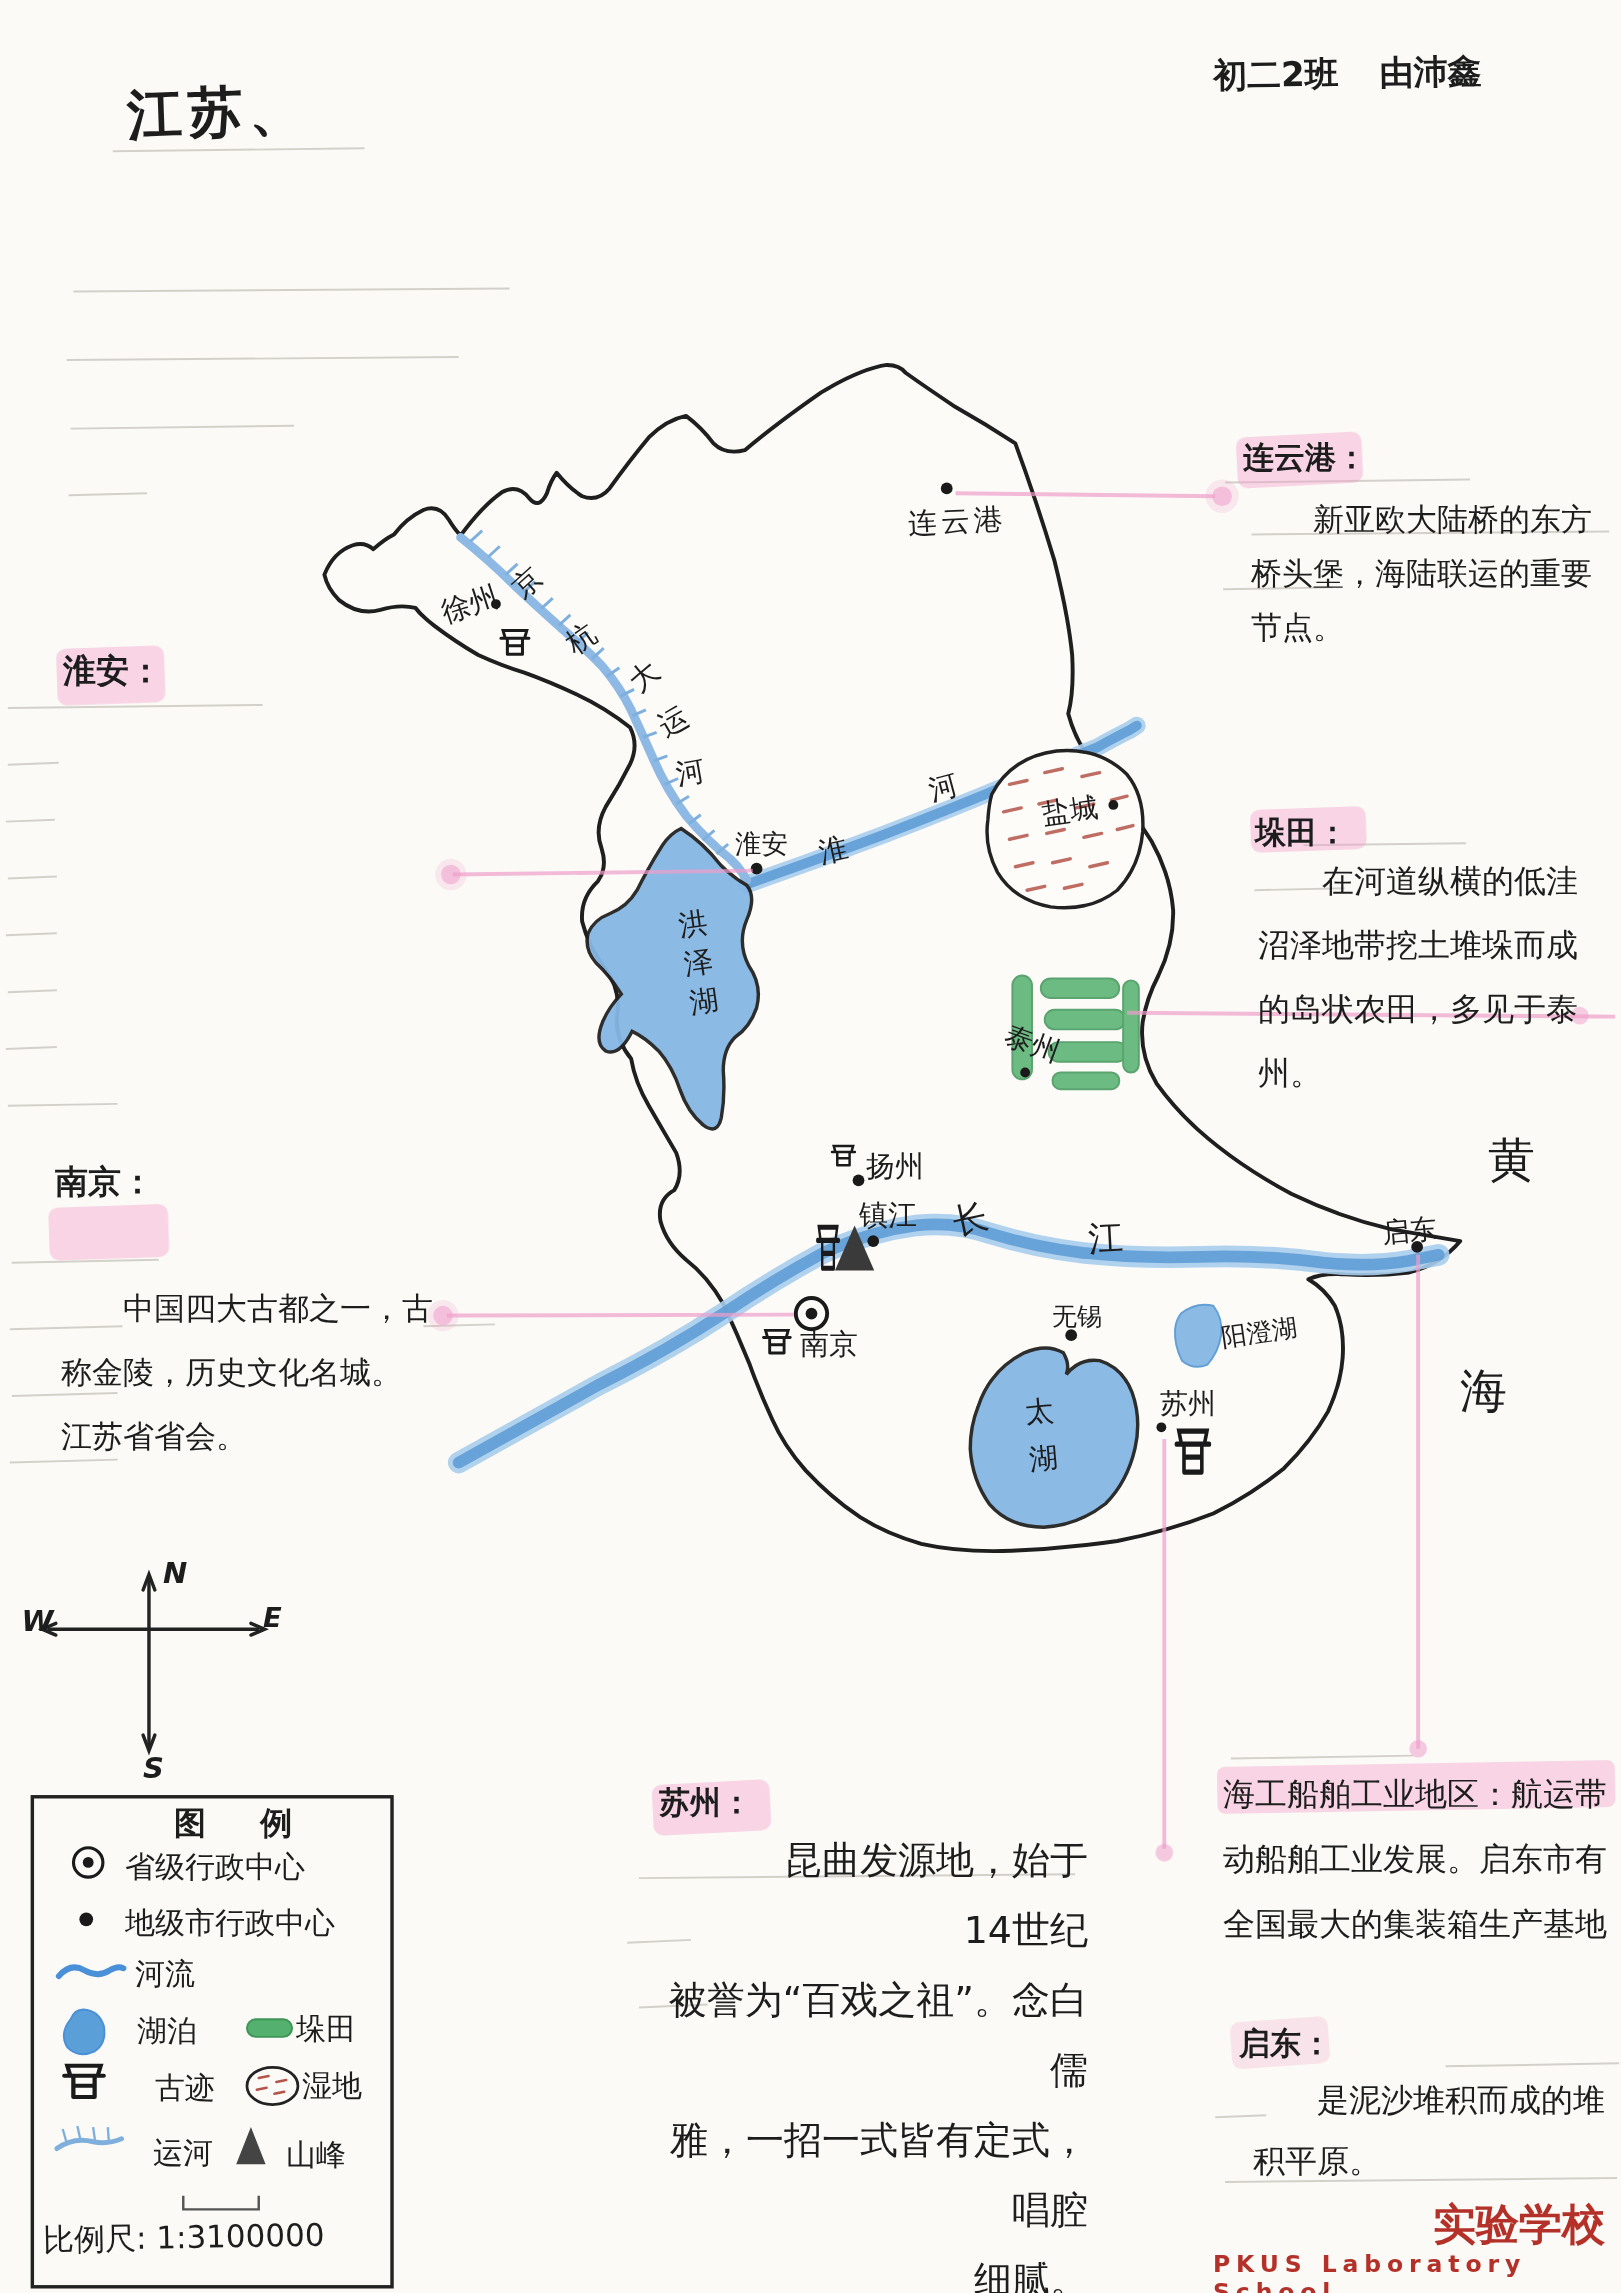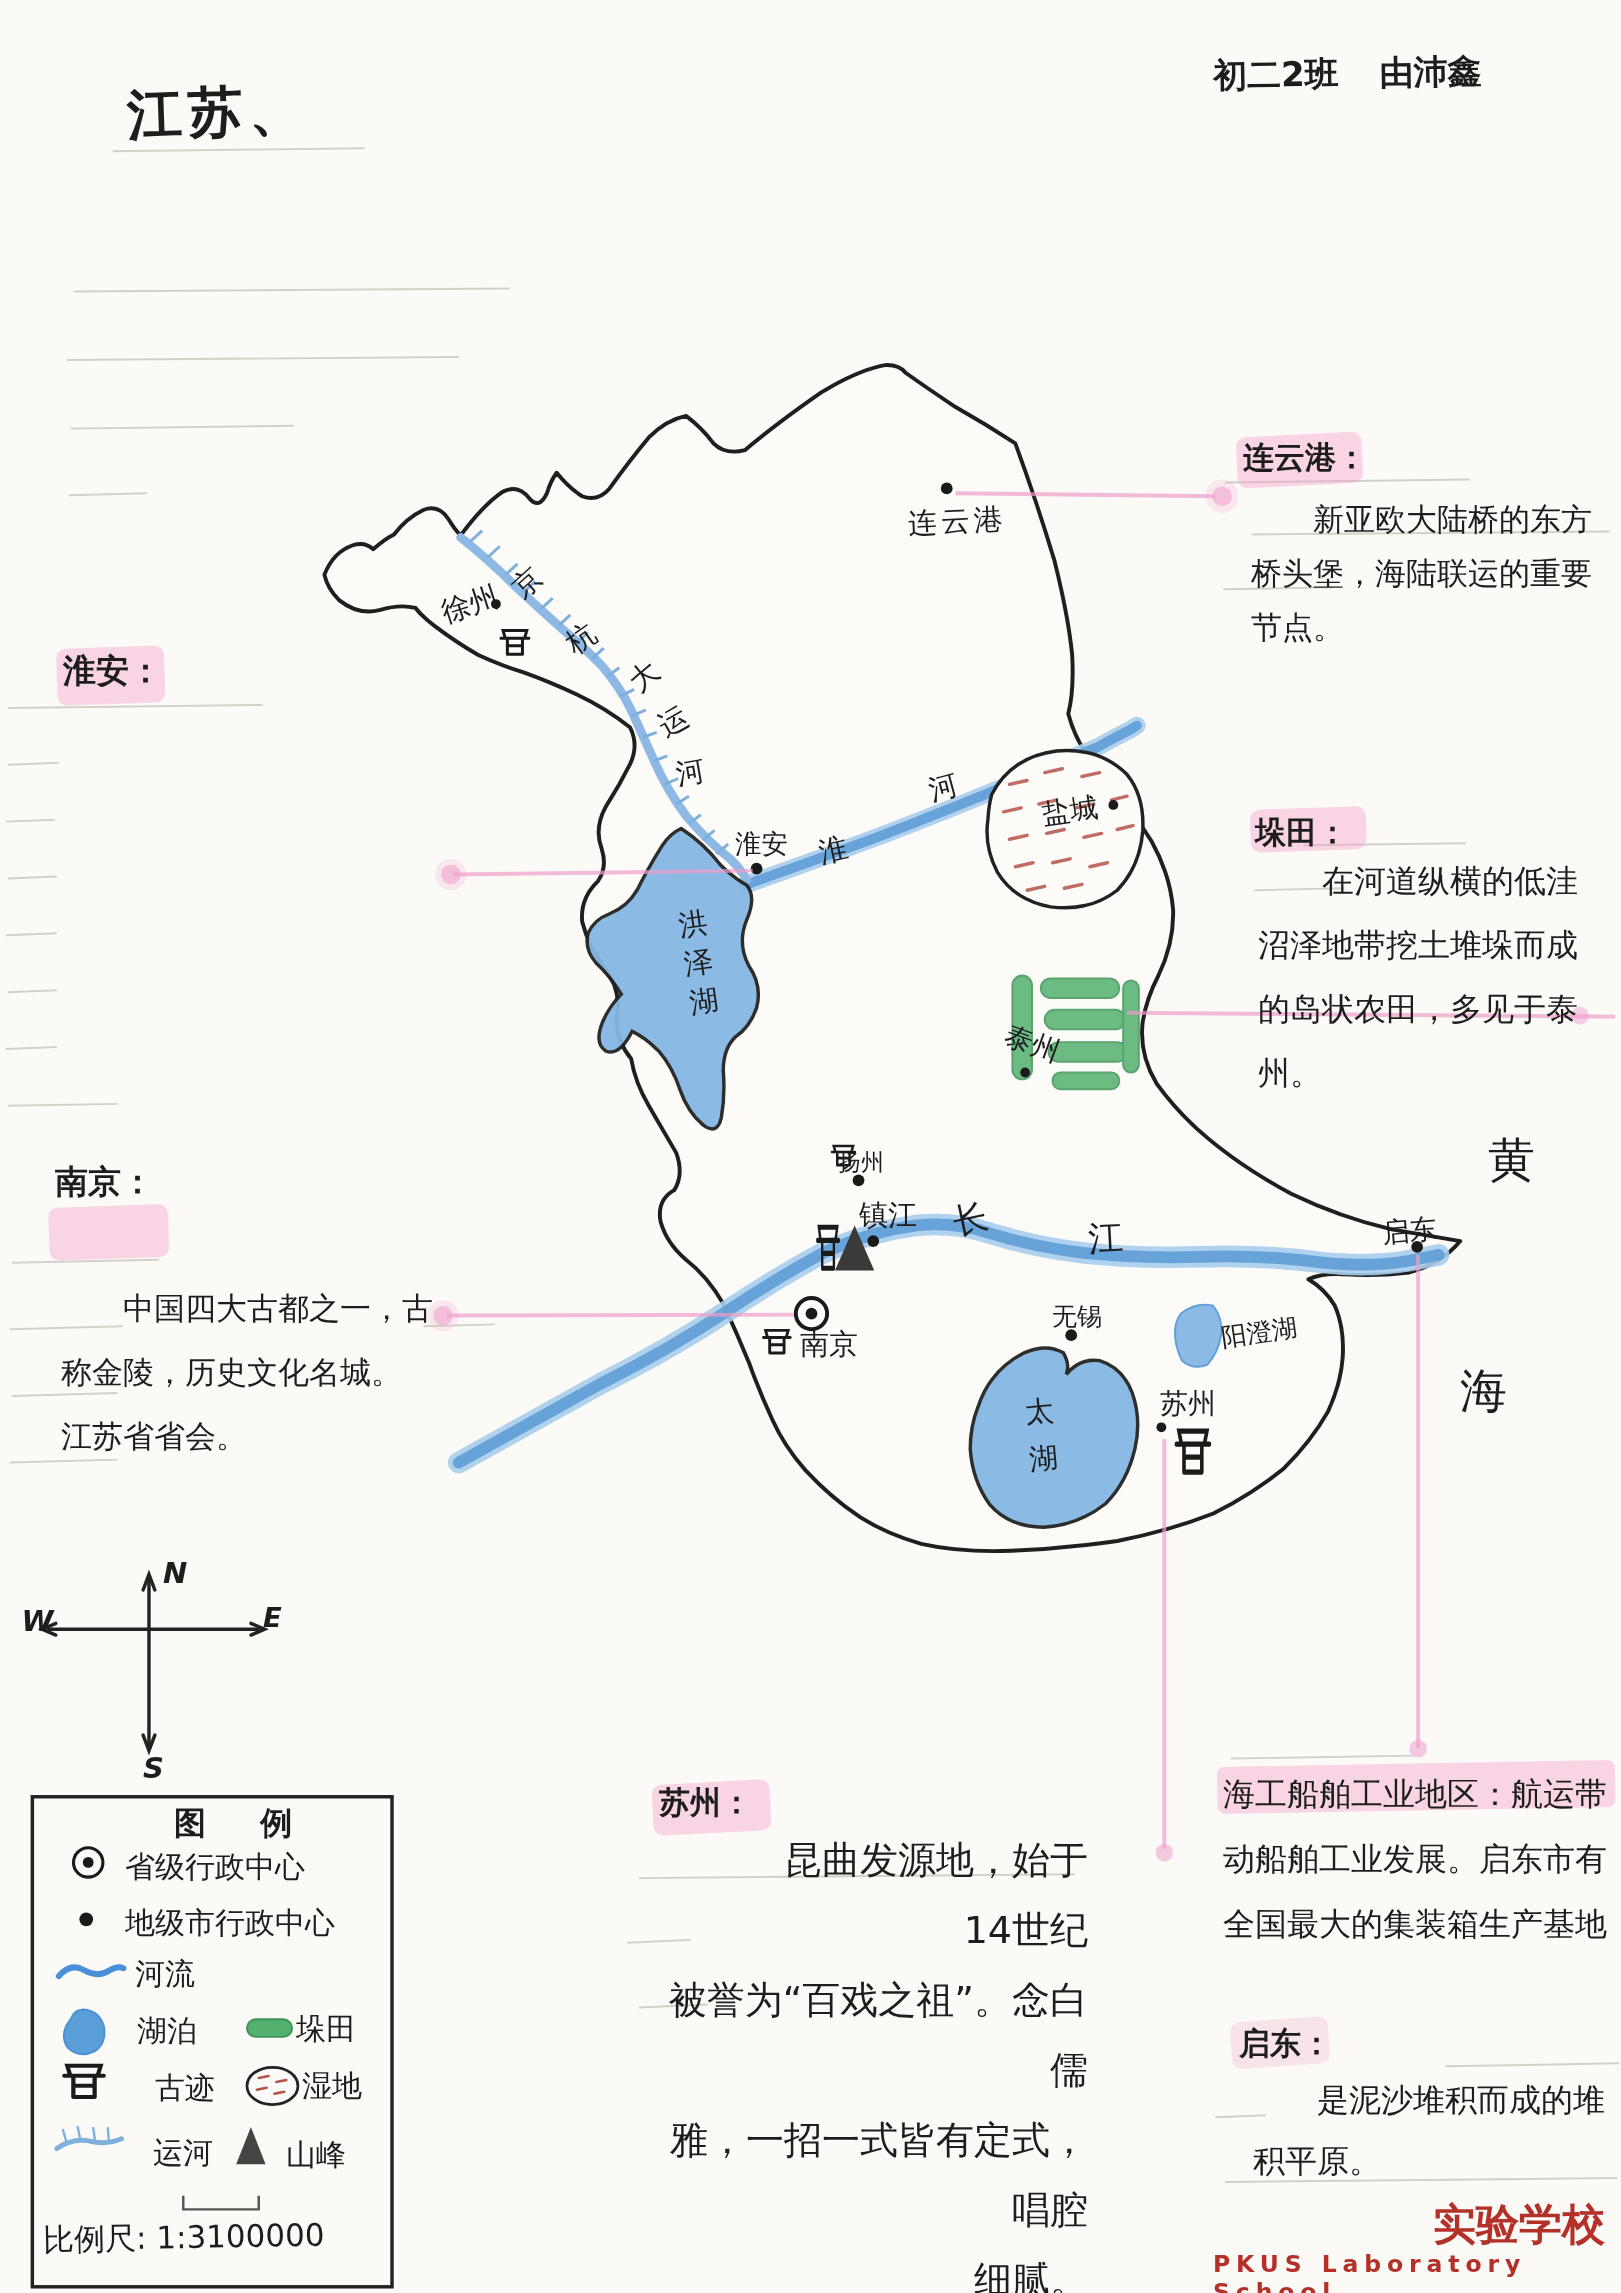--- a/index.html
+++ b/index.html
@@ -278,21 +278,21 @@
 
 <div class="hw hd" style="left:1239px;top:2023px;font-size:31px;">启东：</div>
 <div class="hw" style="left:1253px;top:2070px;font-size:32px;line-height:61px;width:372px;">　　是泥沙堆积而成的堆
 积平原。</div>
 
 <div class="hw" style="left:908px;top:502px;font-size:29px;letter-spacing:3.9px;transform:rotate(-3deg);">连云港</div>
 <div class="hw" style="left:441px;top:585px;font-size:29px;transform:rotate(-18deg);">徐州</div>
 <div class="hw" style="left:735px;top:826px;font-size:26.5px;">淮安</div>
 <div class="hw" style="left:1042px;top:792px;font-size:28px;transform:rotate(-8deg);">盐城</div>
 <div class="hw" style="left:1004px;top:1025px;font-size:28px;transform:rotate(20deg);">泰州</div>
-<div class="hw" style="left:838px;top:1147px;font-size:23px;">扬州</div>
+<div class="hw" style="left:866px;top:1147px;font-size:29px;">扬州</div>
 <div class="hw" style="left:859px;top:1196px;font-size:29px;">镇江</div>
 <div class="hw" style="left:800px;top:1325px;font-size:29px;">南京</div>
 <div class="hw" style="left:1052px;top:1300px;font-size:25px;">无锡</div>
 <div class="hw" style="left:1160px;top:1385px;font-size:28px;">苏州</div>
 <div class="hw" style="left:1382px;top:1213px;font-size:27.4px;transform:rotate(-5deg);">启东</div>
 
 <div class="hw" style="left:684px;top:904px;font-size:29px;width:35px;line-height:39px;word-break:break-all;transform:rotate(-8deg);">洪泽湖</div>
 <div class="hw" style="left:1027px;top:1388px;font-size:29px;width:35px;line-height:47px;word-break:break-all;transform:rotate(-5deg);">太湖</div>
 <div class="hw" style="left:1221px;top:1315px;font-size:25.5px;transform:rotate(-8deg);">阳澄湖</div>
 

